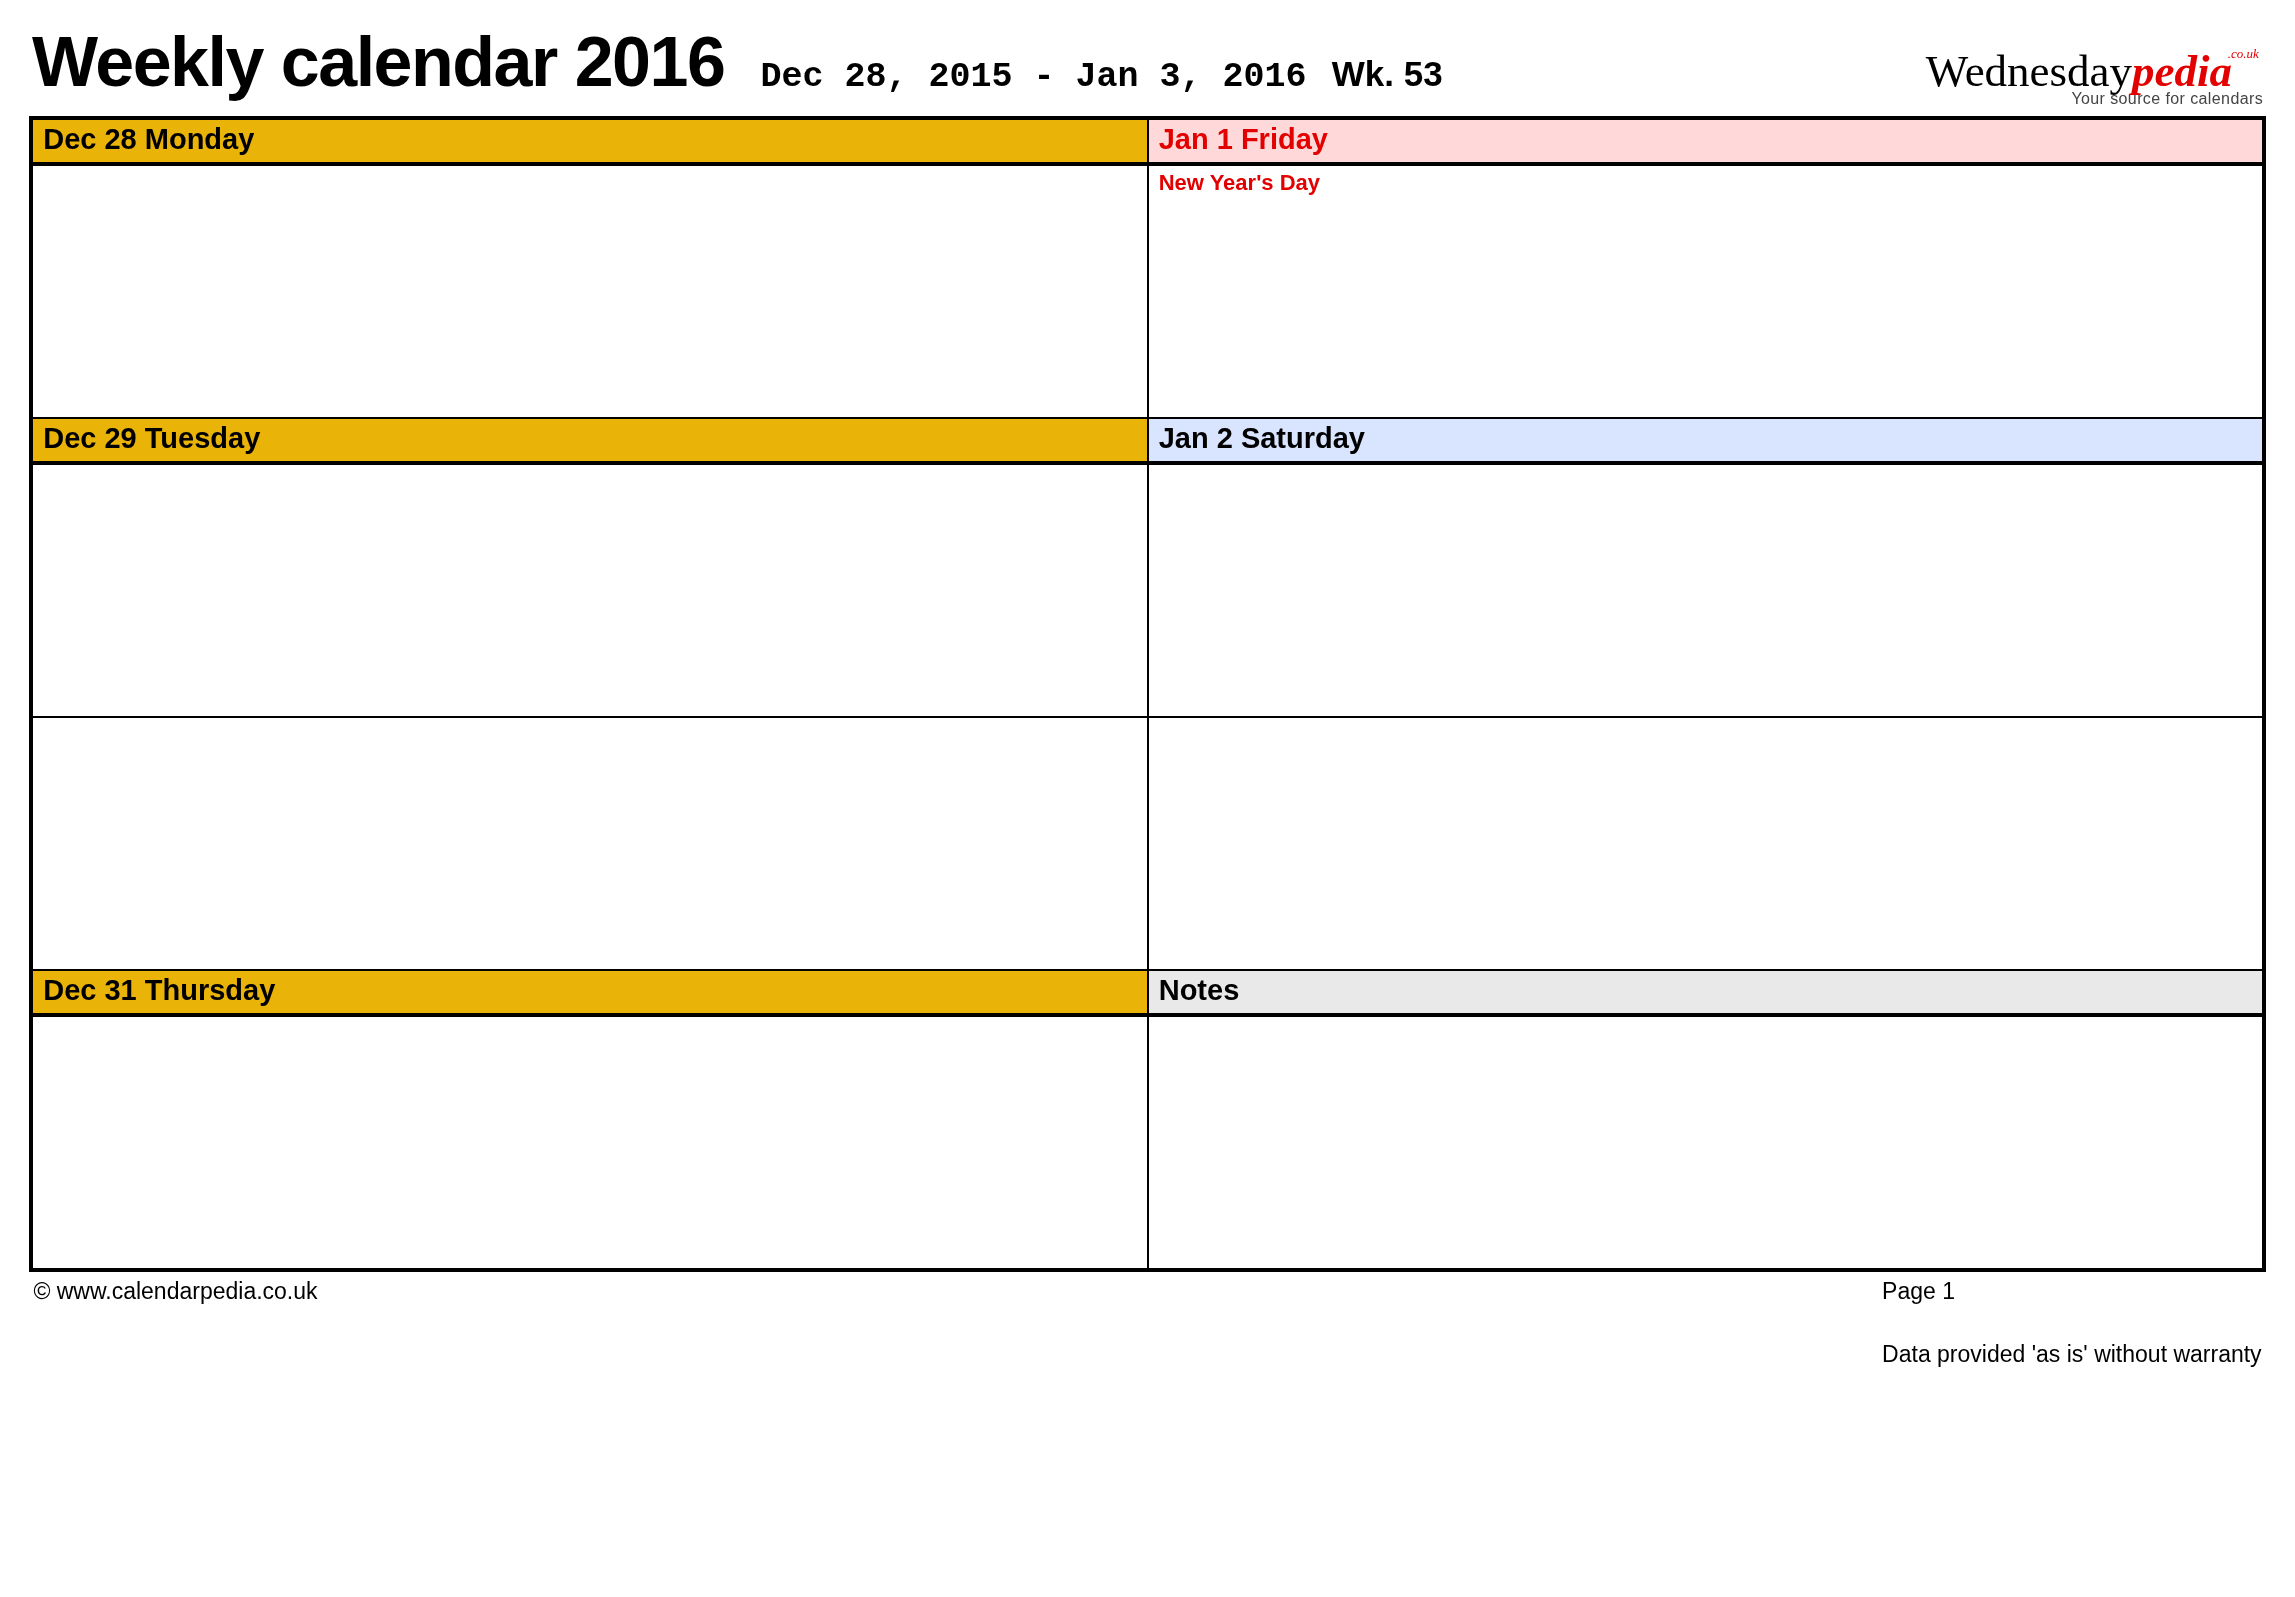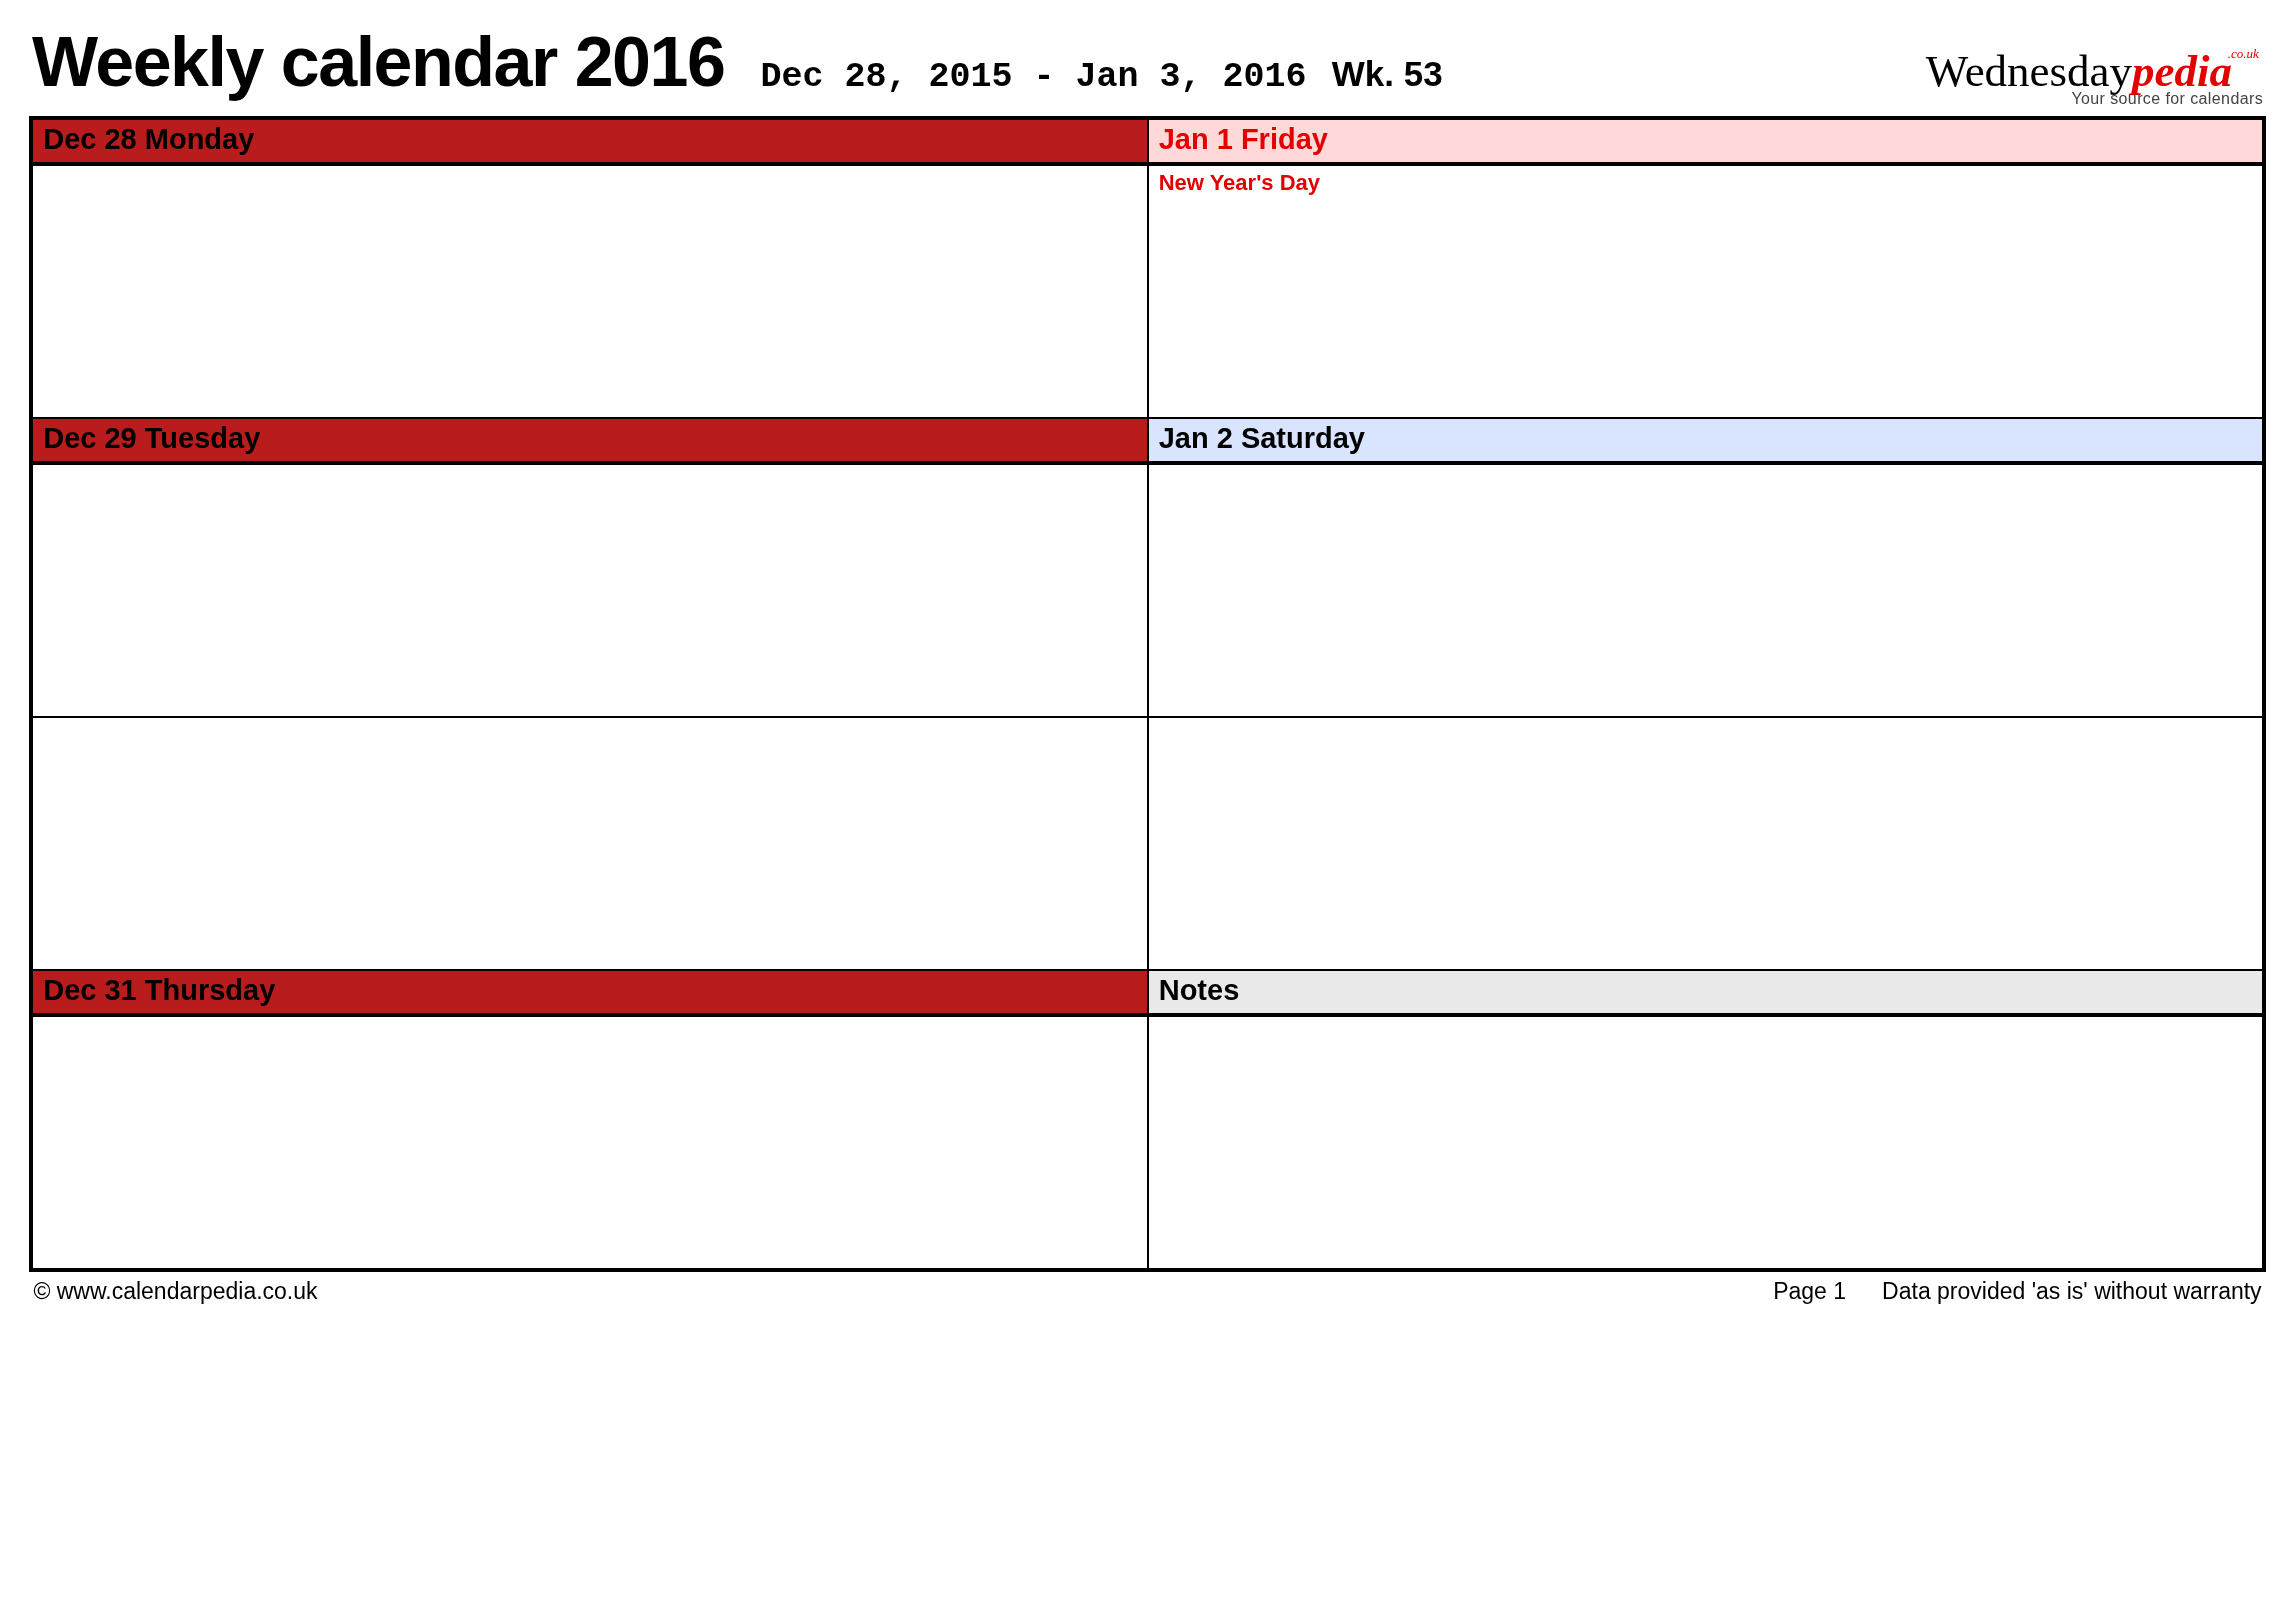--- a/index.html
+++ b/index.html
@@ -72,21 +72,21 @@
     .grid td {
       border: 2.2px solid #000;
       vertical-align: top;
     }
     .day-header {
       height: 44px;
       font-size: 29px;
       font-weight: bold;
       padding: 2.9px 10.2px;
       border-bottom: 2.2px solid #000;
-      background: #b91c1c;
+      background: #eab308;
     }
     .day-header.red-bg { background: #ffd9d9; }
     .day-header.blue-bg { background: #d9e4ff; }
     .day-header.gray-bg { background: #e9e9e9; }
     .day-header.red-text { color: #e30000; }
     .day-body {
       height: 251px;
       padding: 4.4px 10.2px;
       font-size: 22px;
       font-weight: bold;
@@ -95,20 +95,21 @@
     .day-body .event { color: #e30000; }
     .footer {
       display: flex;
       justify-content: space-between;
       font-size: 23px;
       padding: 5.8px 4.4px 0 4.4px;
     }
     .footer-right {
       display: flex;
       gap: 36px;
+      flex-direction: column;
     }
   </style>
 </head>
 <body>
 
 <div class="header">
   <div class="header-left">
     <div class="title">Weekly calendar 2016</div>
     <div>
       <span class="date-range">Dec 28, 2015 - Jan 3, 2016</span>

